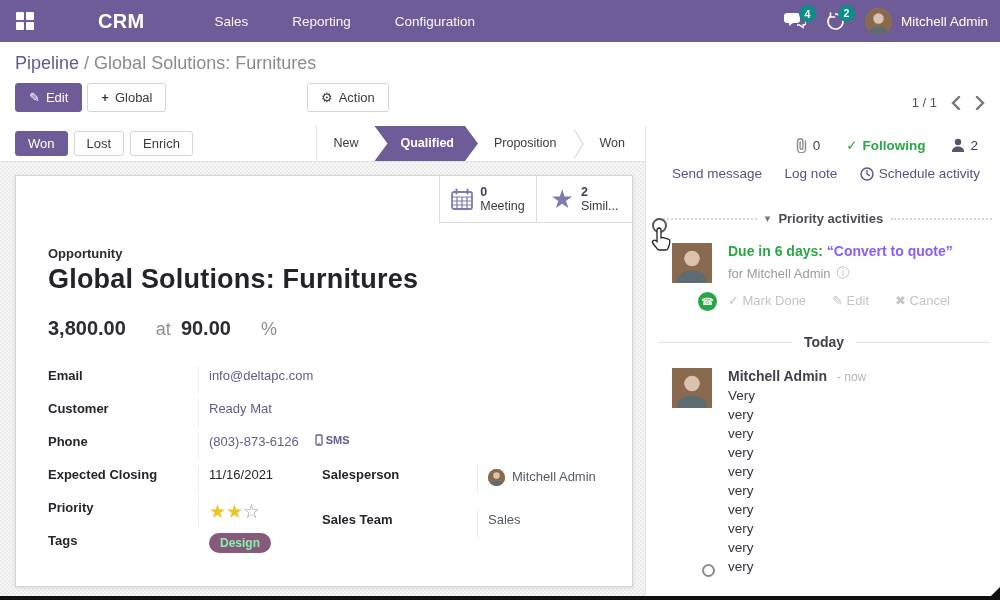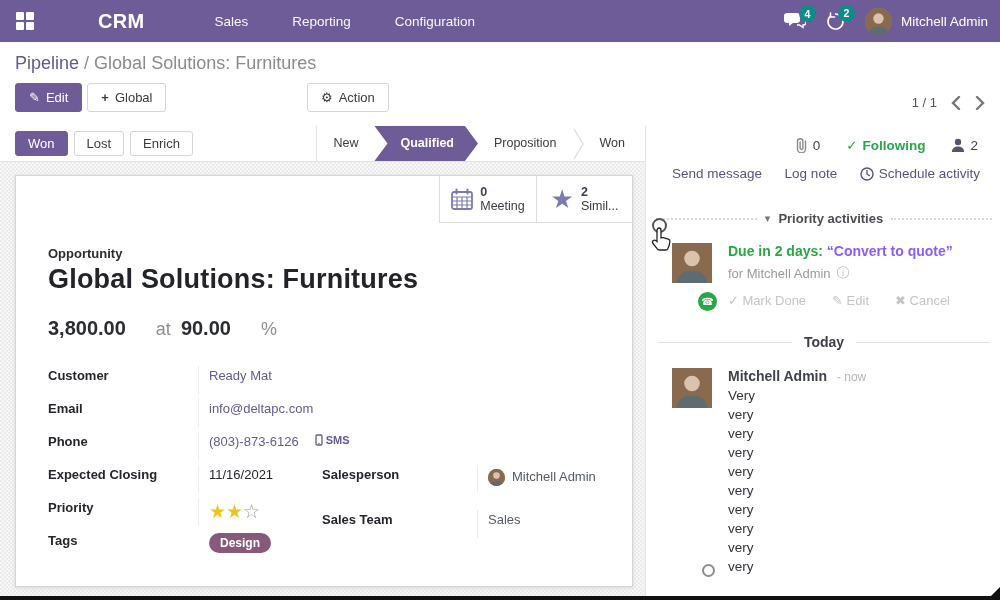--- a/index.html
+++ b/index.html
@@ -65,21 +65,21 @@
   .revenue .at, .revenue .pct { color:#8f8f8f; font-size:18px;margin-left:20px; }
   .fields { position:relative; margin-top:26px; font-size:13px; }
   .frow { display:flex; min-height:33px; align-items:flex-start; }
   .flabel { width:150px; font-weight:bold; color:#24262b; padding-top:2px; }
   .fval { border-left:1px solid #ececec; padding:2px 0 0 10px; min-height:28px; min-width:120px; }
   .link { color:#66598f; cursor:pointer; }
   .sms { margin-left:16px; color:#66598f; font-size:11px; font-weight:bold; cursor:pointer; display:inline-flex; align-items:center; gap:3px; }
   .stars span { font-size:19px; cursor:pointer; }
   .star-f { color:#f0c420; }
   .star-e { color:#9b9b9b; }
-  .tag { display:inline-block; background:#875a7b; color:#ffffff; font-size:12px; font-weight:bold; padding:3px 11px; border-radius:11px; }
+  .tag { display:inline-block; background:#875a7b; color:#86efac; font-size:12px; font-weight:bold; padding:3px 11px; border-radius:11px; }
   .rcol { position:absolute; left:274px; top:99px; width:300px; }
   .rcol .flabel { width:155px; }
   .rcol .fval { color:#555b63; min-width:130px; max-width:130px; }
   .sp-val { display:flex; gap:7px; align-items:flex-start; line-height:20px; }
   .sp-val .avatar { margin-top:2px; }
 
   
   .chatter { position:absolute; top:126px; left:646px; width:354px; height:474px; background:#fff; overflow:hidden; }
   .ch-top { display:flex; justify-content:flex-end; align-items:center; gap:26px; padding:11px 22px 0 0; font-size:13.5px; }
   .ch-item { display:flex; align-items:center; gap:5px; cursor:pointer; color:#3f3f55; }
@@ -253,26 +253,26 @@
         <h1 class="otitle">Global Solutions: Furnitures</h1>
         <div class="revenue">
           <span class="amt">3,800.00</span>
           <span class="at">at</span>
           <span class="prob">90.00</span>
           <span class="pct">%</span>
         </div>
 
         <div class="fields">
           <div class="frow">
+            <span class="flabel">Email</span>
+            <span class="fval"><span class="link">info@deltapc.com</span></span>
+          </div>
+          <div class="frow">
             <span class="flabel">Customer</span>
             <span class="fval"><span class="link">Ready Mat</span></span>
-          </div>
-          <div class="frow">
-            <span class="flabel">Email</span>
-            <span class="fval"><span class="link">info@deltapc.com</span></span>
           </div>
           <div class="frow">
             <span class="flabel">Phone</span>
             <span class="fval"><span class="link">(803)-873-6126</span><span class="sms">
                   <svg width="8" height="12" viewBox="0 0 8 12">
                     <rect x="1" y="1" width="6" height="10" rx="1.2" fill="none" stroke="#66598f" stroke-width="1.3"></rect>
                     <circle cx="4" cy="9.4" r=".7" fill="#66598f"></circle>
                   </svg>
                   <span>SMS</span>
                 </span></span>
@@ -366,21 +366,21 @@
           <svg width="40" height="40" viewBox="0 0 40 40">
               <rect width="40" height="40" fill="#8a6a4e"></rect>
               <circle cx="20" cy="15.5" r="7.8" fill="#d9c3ae"></circle>
               <path d="M4.5 40c1.4-8.8 7.4-12.5 15.5-12.5S34.1 31.2 35.5 40z" fill="#5d6b72"></path>
             </svg>
         </span>
         <span class="phone-badge">☎</span>
       </span>
       <div>
         <div class="due-line">
-          <span class="due">Due in 2 days:</span>
+          <span class="due">Due in 6 days:</span>
           <span class="summary">“Convert to quote”</span>
         </div>
         <div class="for-line">
           <span>for Mitchell Admin</span>
           <span class="info-i">ⓘ</span>
         </div>
         <div class="act-btns">
           <span>✓ <span>Mark Done</span></span>
           <span>✎ <span>Edit</span></span>
           <span>✖ <span>Cancel</span></span>

